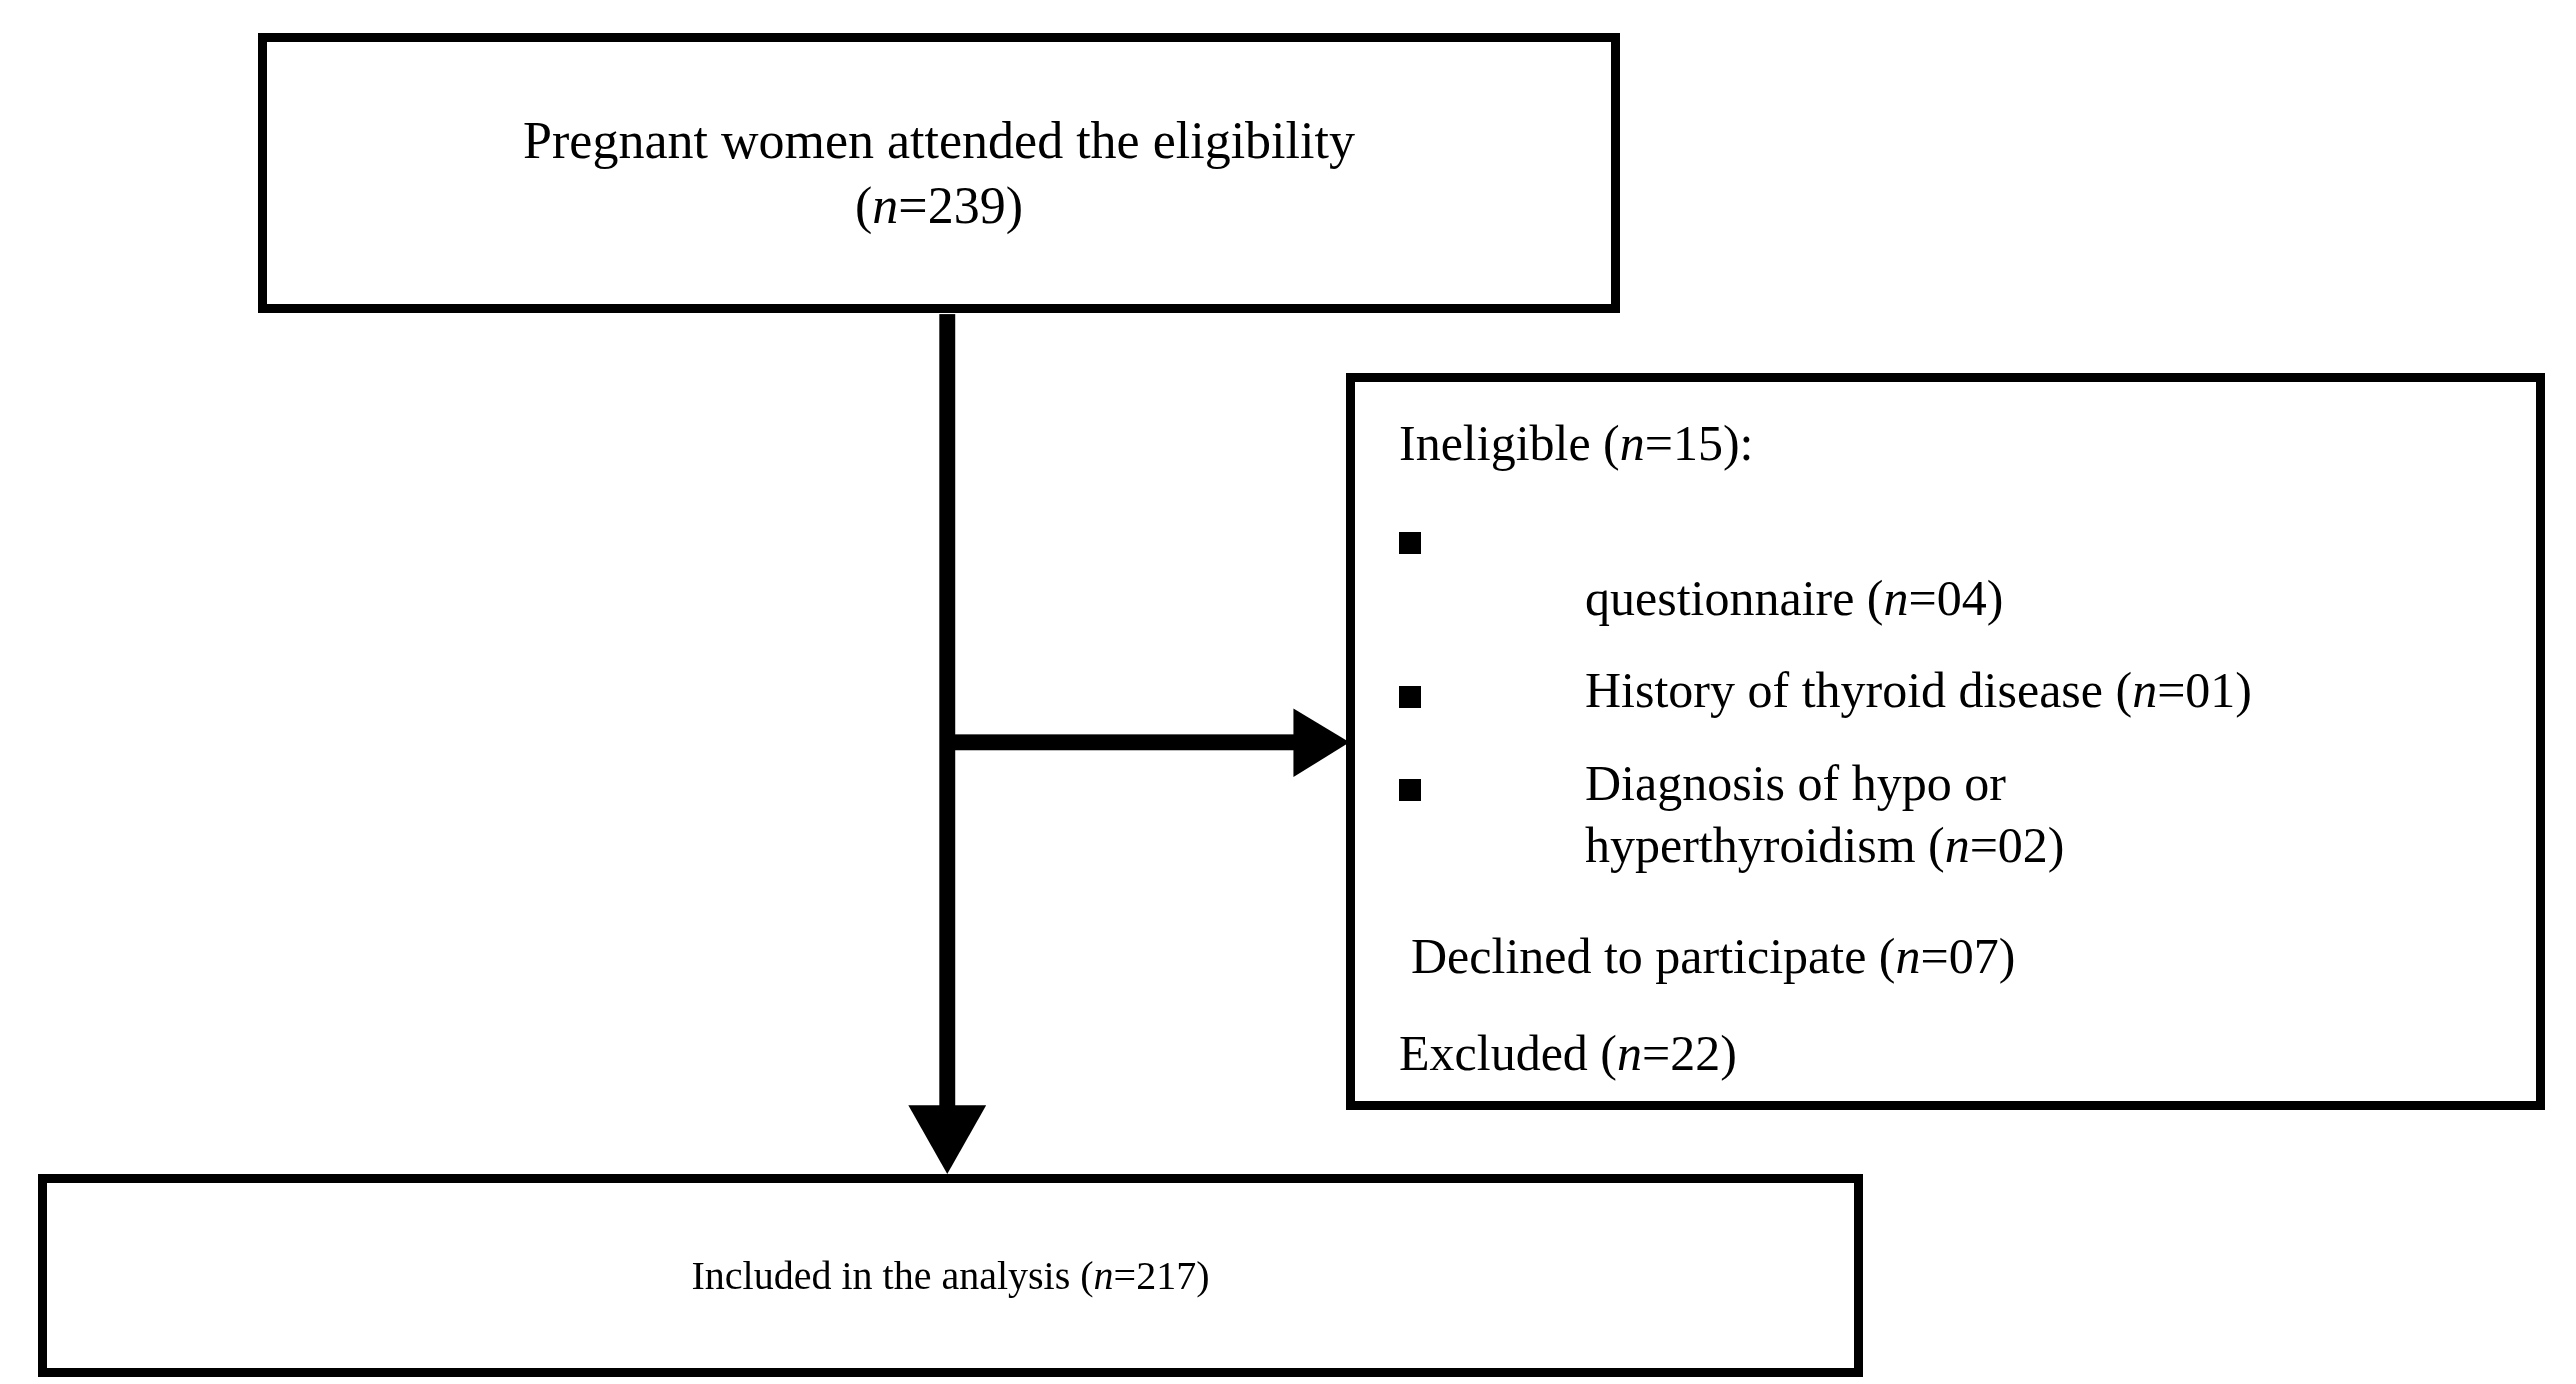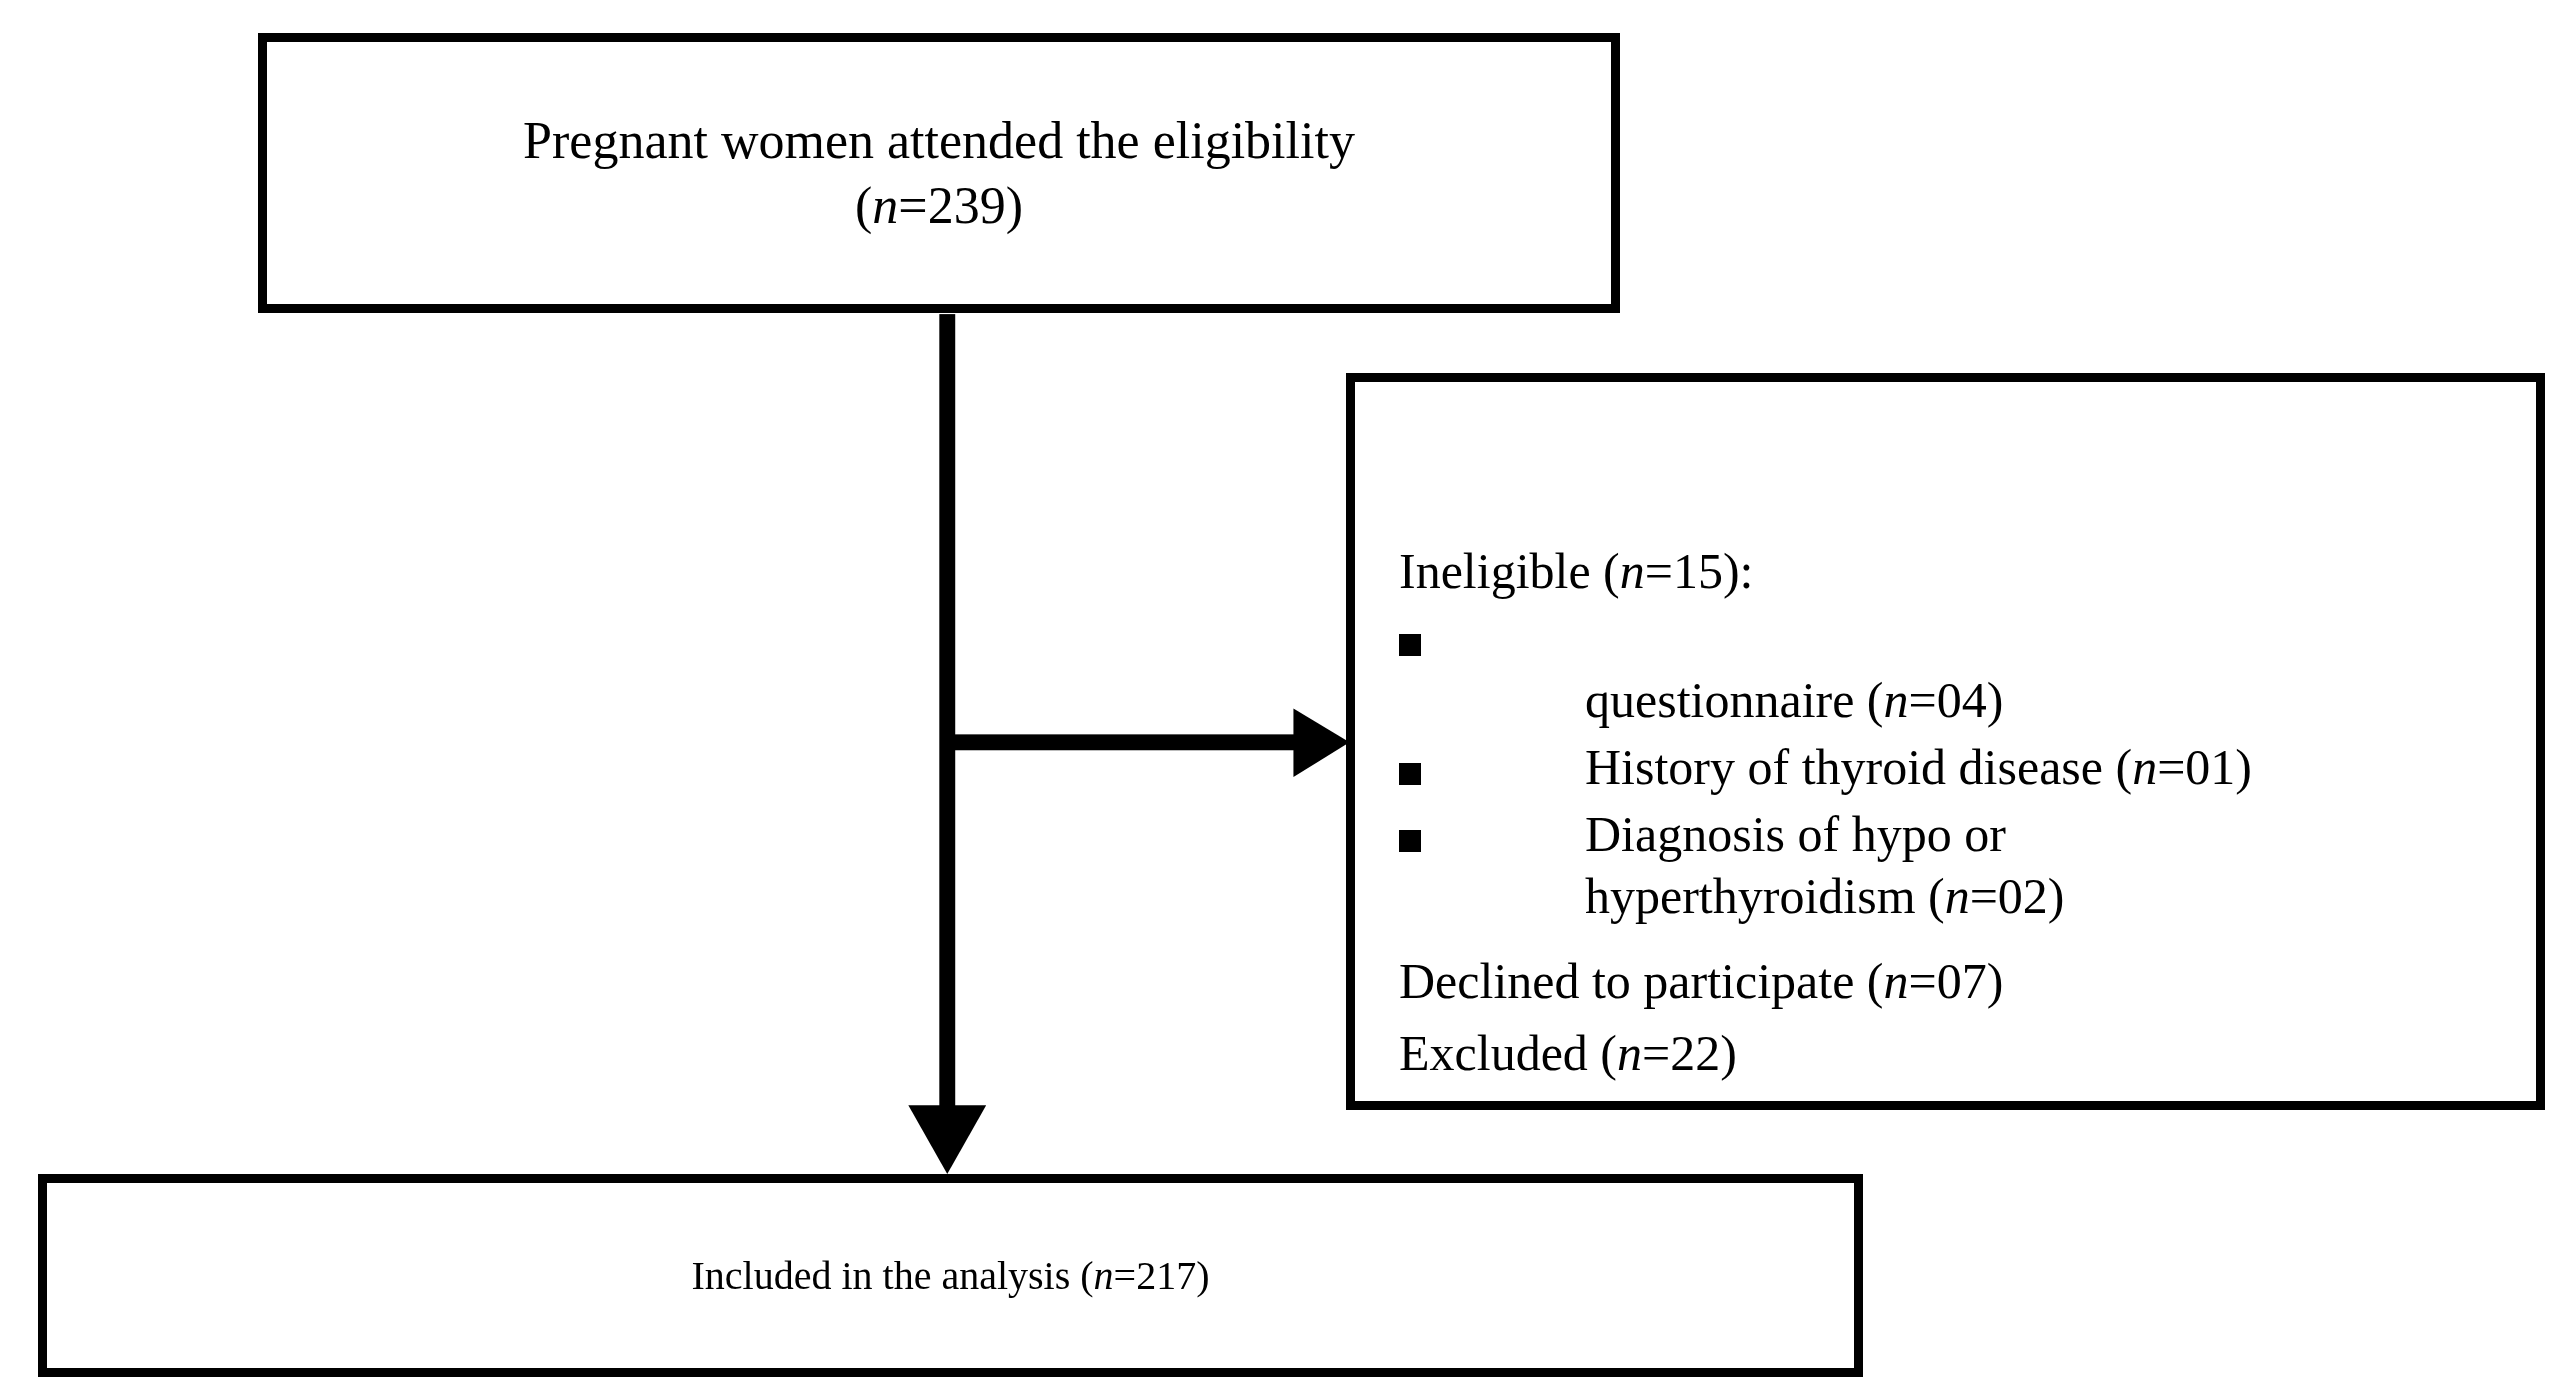--- a/index.html
+++ b/index.html
@@ -44,21 +44,21 @@
 
   
   #box-exclusions {
     left: 1346px;
     top: 373px;
     width: 1199px;
     height: 737px;
     padding: 30px 20px 16.7px 44px;
     display: flex;
     flex-direction: column;
-    justify-content: flex-end;
+    justify-content: space-between;
   }
   .excl-line {
     font-size: 50px;
     line-height: 62px;
     text-align: left;
     white-space: nowrap;
   }
   .excl-bullet-row {
     display: flex;
     align-items: flex-start;
@@ -75,20 +75,21 @@
   .excl-bullet-text {
     flex: 1 1 auto;
     font-size: 50px;
     line-height: 62px;
   }
   .excl-tail {
     margin-top: 10px;
   }
   .excl-tail.first-tail {
     margin-top: 23.4px;
+    margin-left: 12px;
   }
 
   
   #box-included {
     left: 38px;
     top: 1174px;
     width: 1825px;
     height: 203px;
     display: flex;
     align-items: center;

